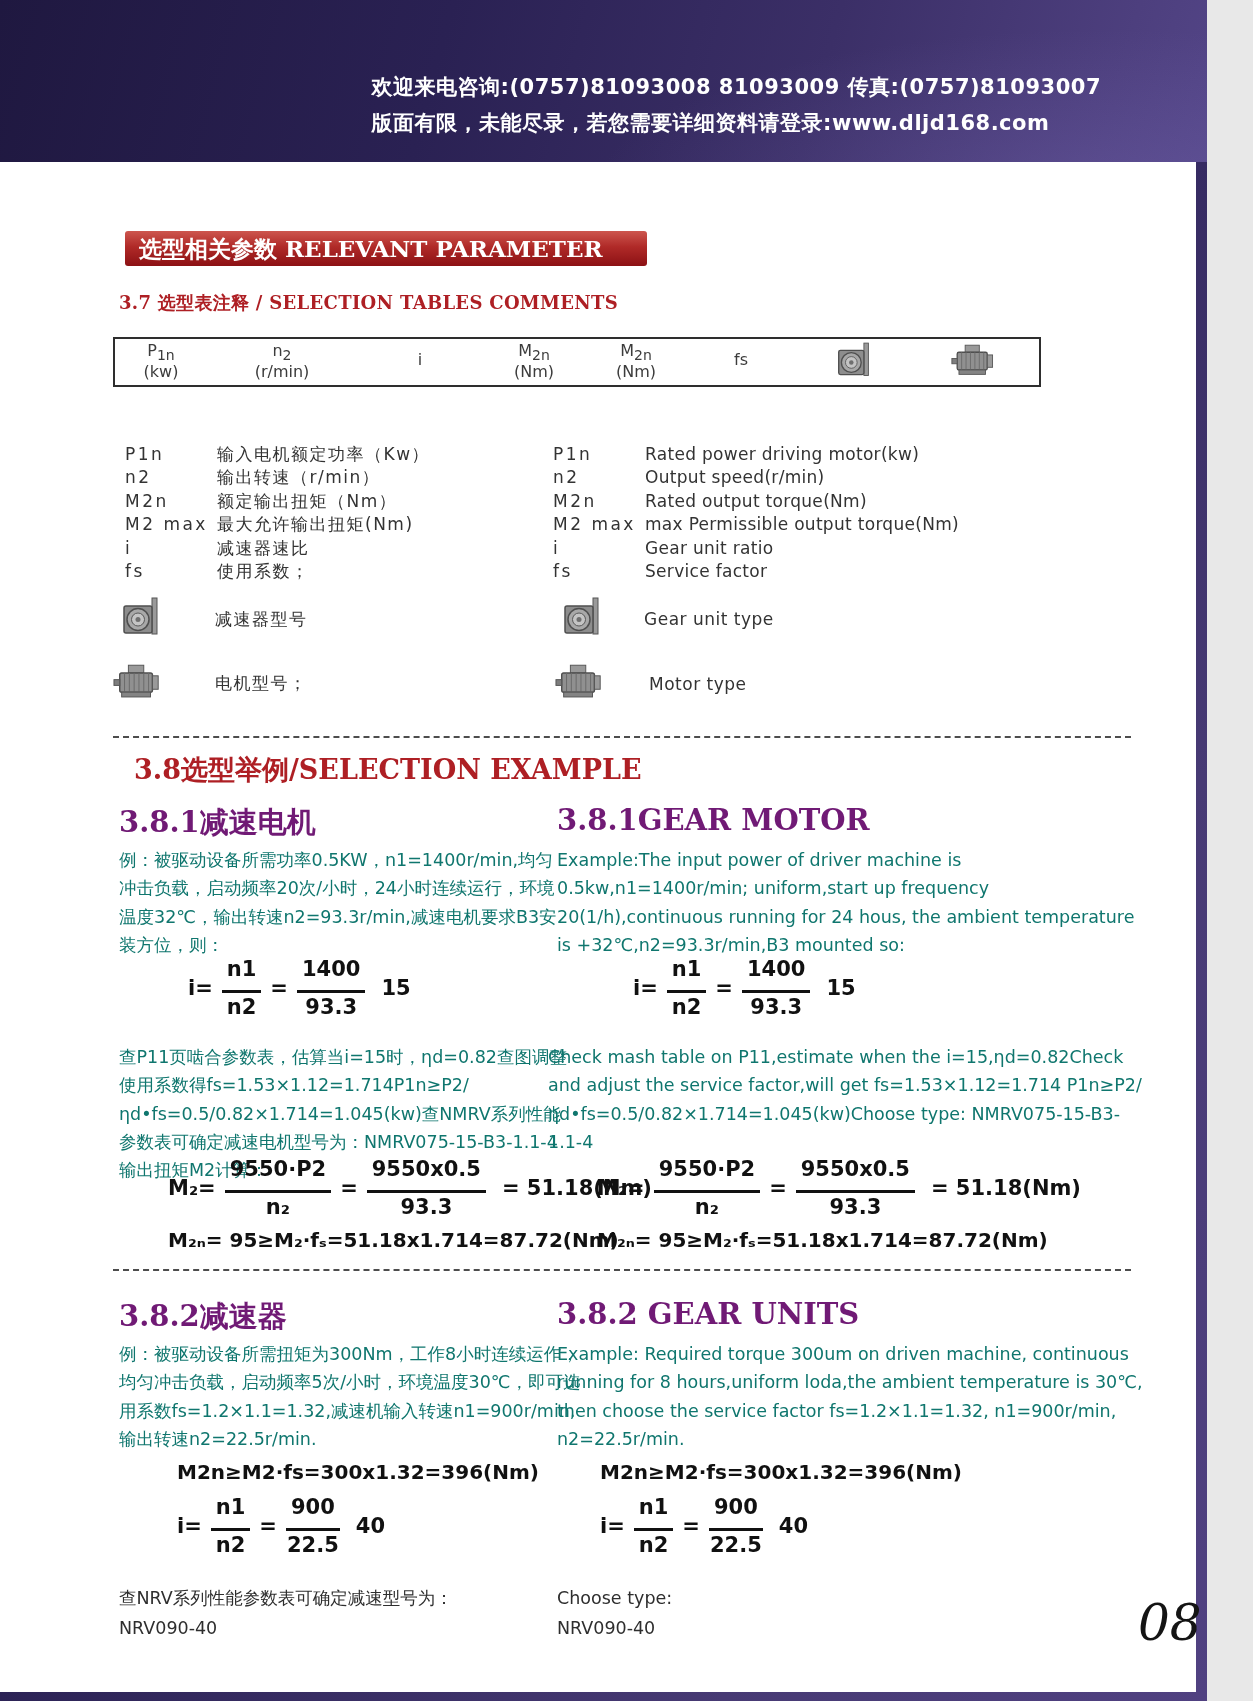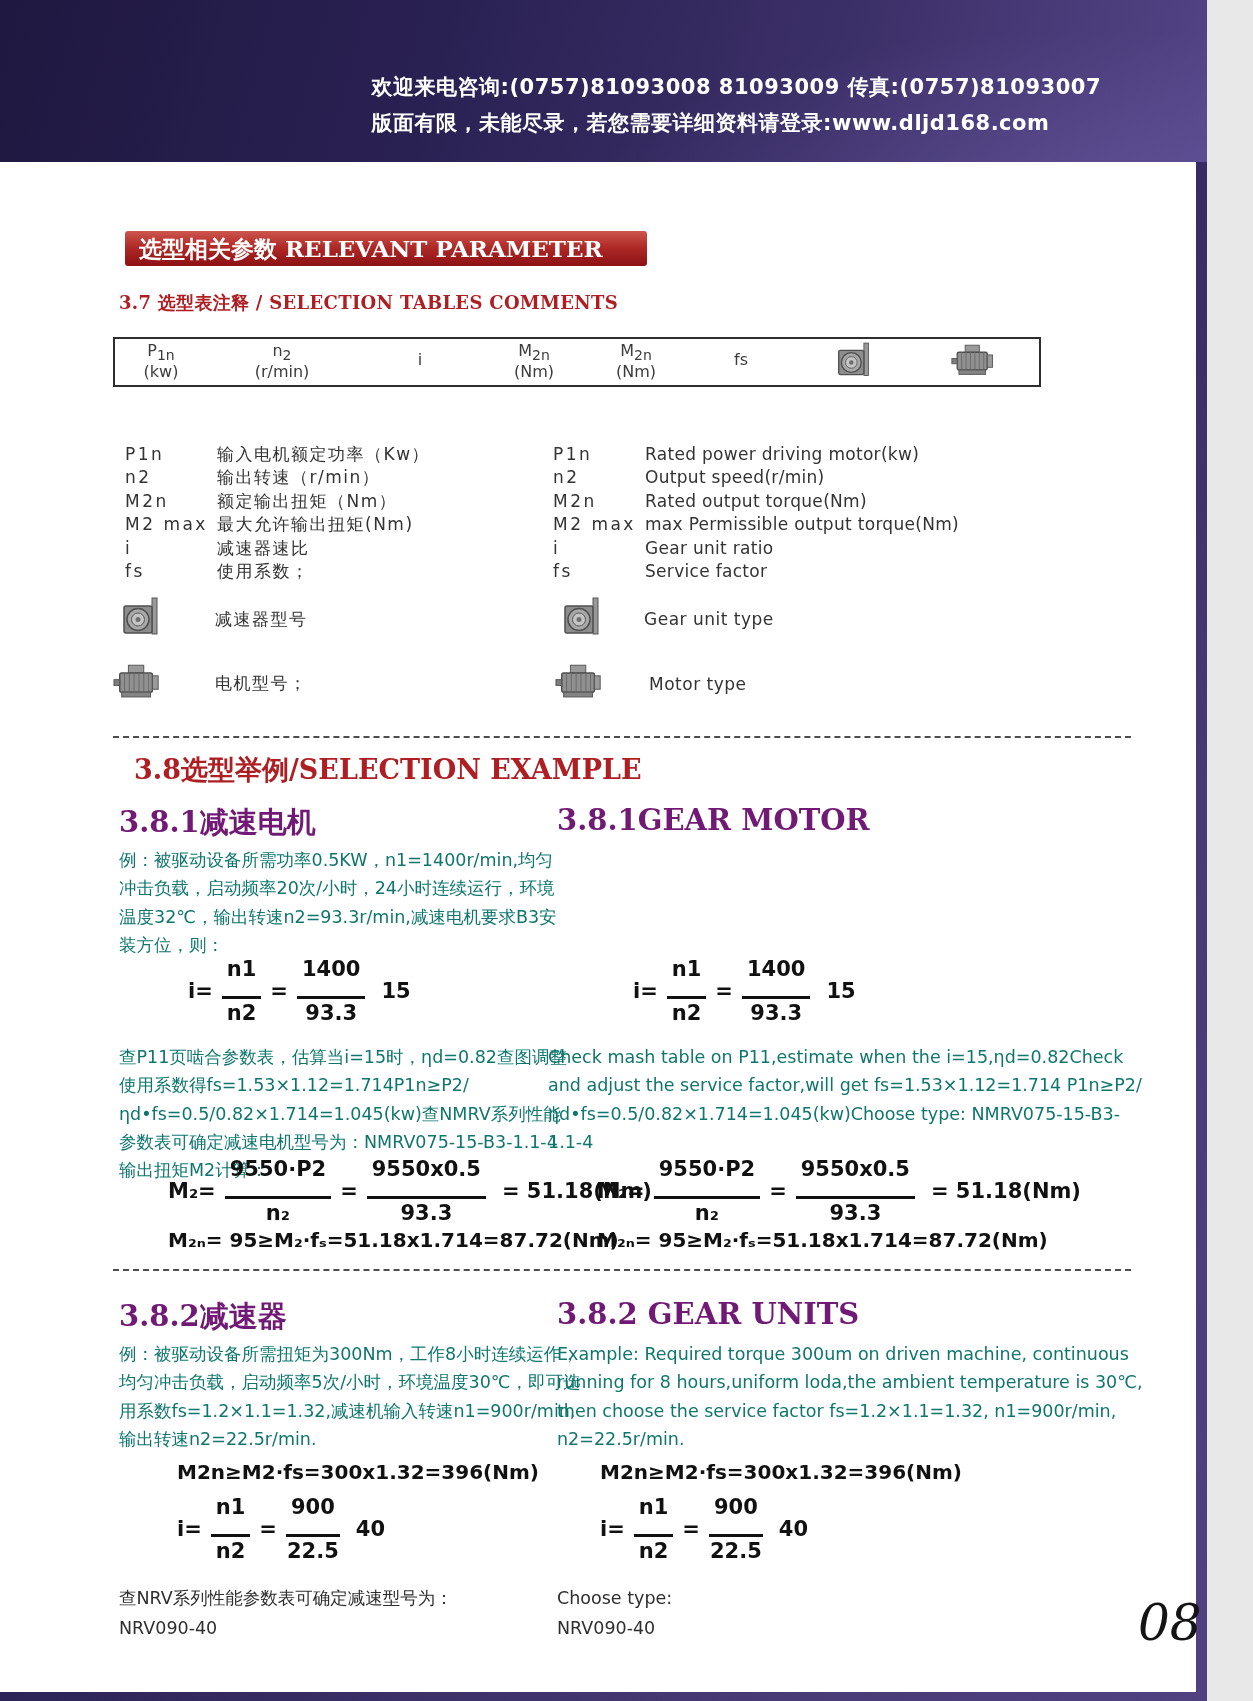--- a/index.html
+++ b/index.html
@@ -44,21 +44,21 @@
   .icon-row{position:absolute;display:flex;align-items:center;font-size:17px;color:#333;}
   .icon-row .irtext{letter-spacing:1.5px;}
   
   .divider{position:absolute;left:113px;width:1018px;border-top:2.5px dashed #4d4d4d;}
   
   .para{position:absolute;margin:0;font-size:17.5px;line-height:1.62;color:#0f766e;}
   
   .formula{position:absolute;display:flex;align-items:center;font-weight:bold;
     font-size:21px;color:#111;}
   .frac{display:inline-flex;flex-direction:column;align-items:center;margin:0 9px;}
-  .frac .num{border-bottom:3px solid #111;padding:0 5px 16px;line-height:1.05;}
+  .frac .num{border-bottom:3px solid #111;padding:0 5px 10px;line-height:1.05;}
   .frac .den{padding-top:3px;line-height:1.05;}
   .formula .tail{margin-left:7px;}
   .fline{position:absolute;margin:0;font-weight:bold;font-size:20px;color:#111;}
   .note{position:absolute;margin:0;font-size:17.5px;line-height:1.7;color:#2e2e2e;}
   
   .pagenum{position:absolute;top:1594px;left:1138px;font-family:"DejaVu Serif",serif;
     font-style:italic;font-size:50px;color:#141414;}
   .icon-svg{display:block;}
 </style>
 </head>
@@ -238,20 +238,21 @@
     <span>=</span>
     <span class="frac">
         <span class="num">9550x0.5</span>
         <span class="den">93.3</span>
       </span>
     <span class="tail">= 51.18(Nm)</span>
   </div>
   <p class="fline" style="top:1228px;left:168px;">M₂ₙ= 95≥M₂·fₛ=51.18x1.714=87.72(Nm)</p>
 
   <h3 class="subh" style="top:803px;left:557px;text-align:center;">3.8.1GEAR MOTOR</h3>
+  <p class="para" style="top:846px;left:557px;width:580px;">Example:The input power of driver machine is 0.5kw,n1=1400r/min; uniform,start up frequency 20(1/h),continuous running for 24 hous, the ambient temperature is +32℃,n2=93.3r/min,B3 mounted so:</p>
   <div class="formula" style="top:958px;left:633px;">
     <span>i=</span>
     <span class="frac">
         <span class="num">n1</span>
         <span class="den">n2</span>
       </span>
     <span>=</span>
     <span class="frac">
         <span class="num">1400</span>
         <span class="den">93.3</span>

